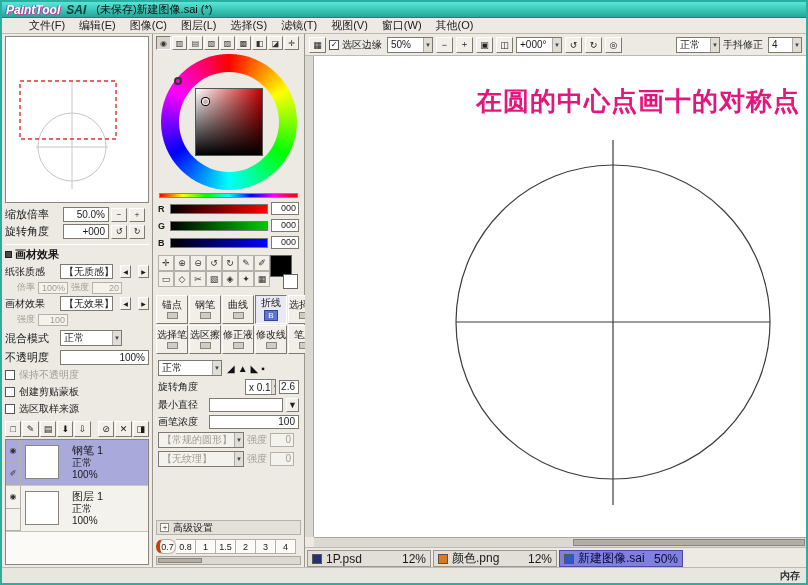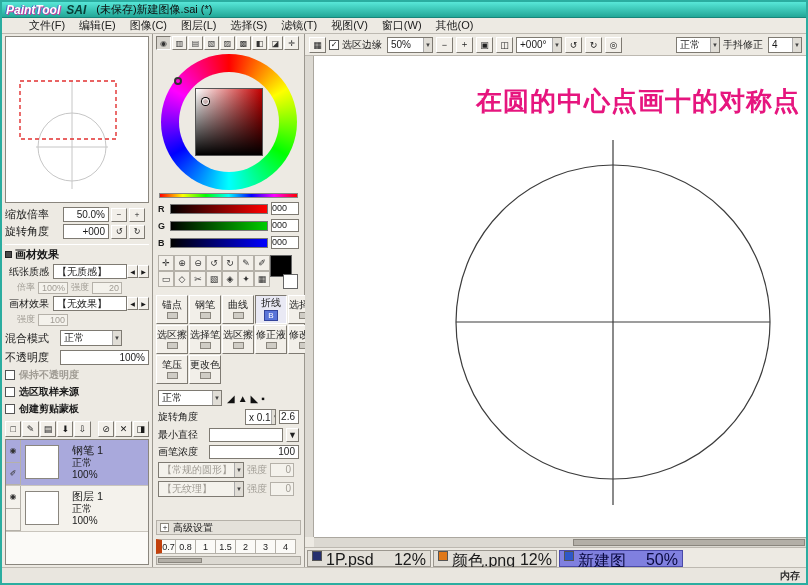--- a/index.html
+++ b/index.html
@@ -26,30 +26,30 @@
   .cb{width:10px;height:10px;background:#fff;border:1px solid #555;font-size:8px;line-height:8px;text-align:center;color:#111;flex:none;}
   .dis{color:#A09C94;}
   
   .nav-box{height:167px;background:#fff;border:1px solid #8A867E;margin-bottom:2px;overflow:hidden;}
   .nv-row{display:flex;align-items:center;gap:2px;margin-top:2px;}
   .nv-lbl{width:56px;font-size:11px;}
   .nv-val{width:46px;height:15px;background:#fff;border:1px solid #7E7A72;font-size:10px;text-align:right;padding:0 3px;line-height:13px;}
   .nv-btn{width:16px;height:14px;background:#F2EFE9;border:1px solid;border-color:#FFF #7E7A72 #7E7A72 #FFF;font-size:8px;display:flex;align-items:center;justify-content:center;}
   .sec-header{margin-top:5px;display:flex;align-items:center;gap:3px;font-weight:bold;font-size:11px;border-top:1px solid #FFF;padding-top:2px;}
   .sq{width:7px;height:7px;background:#4A4A4A;border:1px solid #222;flex:none;}
-  .fx-row{display:flex;align-items:center;gap:0;margin-top:2px;text-align:center;}
+  .fx-row{display:flex;align-items:center;gap:7px;margin-top:2px;}
   .fx-lbl{width:48px;font-size:10px;flex:none;}
   .fx-combo{flex:1;height:15px;}
   .spin{width:11px;height:13px;font-size:6px;flex:none;background:#F2EFE9;border:1px solid;border-color:#FFF #7E7A72 #7E7A72 #FFF;display:flex;align-items:center;justify-content:center;}
   .fx-sub{display:flex;align-items:center;gap:3px;margin:2px 0 0 12px;font-size:9px;color:#A09C94;}
   .sub-box{width:30px;height:12px;border:1px solid #B5B1A9;background:#F4F2EC;color:#A09C94;text-align:right;padding-right:2px;line-height:10px;font-size:9px;}
   .lp-row{display:flex;align-items:center;gap:3px;margin-top:4px;}
   .lp-lbl{width:52px;font-size:11px;flex:none;}
   .opacity-box{flex:1;height:15px;background:#fff;border:1px solid #7E7A72;font-size:10px;text-align:right;padding-right:3px;line-height:13px;}
-  .cb-row{display:flex;align-items:center;gap:4px;margin-top:3px;font-size:10px;font-weight:bold;}
+  .cb-row{display:flex;align-items:center;gap:4px;margin-top:3px;font-size:10px;}
   .layer-toolbar{display:flex;gap:1px;margin-top:5px;align-items:center;}
   .lt-btn{width:19px;height:16px;background:#F2EFE9;border:1px solid;border-color:#FFF #7E7A72 #7E7A72 #FFF;font-size:9px;display:flex;align-items:center;justify-content:center;}
   .lt-gap{width:6px;}
   .lt-right{margin-left:auto;}
   .layer-list{flex:1;margin-top:2px;background:#FBFAF7;border:1px solid #8A867E;overflow:hidden;display:flex;flex-direction:column;}
   .layer-row{height:46px;display:flex;border-bottom:1px solid #C9C5BD;background:#F4F2EC;}
   .layer-row.selected{background:#A9A9DC;}
   .layer-strip{width:15px;border-right:1px solid #B5B1A9;display:flex;flex-direction:column;flex:none;}
   .strip-cell{flex:1;border-bottom:1px solid #B5B1A9;font-size:8px;display:flex;align-items:center;justify-content:center;color:#333;}
   .layer-thumb{width:34px;height:34px;background:#fff;border:1px solid #8A867E;margin:5px 4px;flex:none;}
@@ -66,28 +66,28 @@
              background:linear-gradient(to bottom,rgba(0,0,0,0),#000),linear-gradient(to right,#fff,#c40000);}
   .sv-cursor{position:absolute;left:6px;top:9px;width:7px;height:7px;border:1px solid #fff;border-radius:50%;box-shadow:0 0 0 1px #000;}
   .ring-cursor{position:absolute;left:13px;top:23px;width:8px;height:8px;border:2px solid #333;border-radius:50%;}
   .hue-strip{height:5px;margin:3px 3px 0;background:linear-gradient(to right,#f00,#ff0,#0f0,#0ff,#00f,#f0f,#f00);border:1px solid #888;}
   .slider-row{display:flex;align-items:center;gap:3px;margin-top:4px;padding:0 2px;}
   .sl-lbl{width:9px;font-size:9px;font-weight:bold;}
   .sl-bar{flex:1;height:10px;border:1px solid #777;}
   .sl-r{background:linear-gradient(to right,#000,#f00);}
   .sl-g{background:linear-gradient(to right,#000,#0c0);}
   .sl-b{background:linear-gradient(to right,#000,#00f);}
-  .sl-val{width:28px;height:13px;background:#fff;border:1px solid #7E7A72;font-size:9px;text-align:left;padding-right:2px;line-height:11px;}
+  .sl-val{width:28px;height:13px;background:#fff;border:1px solid #7E7A72;font-size:9px;text-align:right;padding-right:2px;line-height:11px;}
   .misc-wrap{display:flex;margin-top:6px;padding:0 2px;}
   .misc-grid{display:grid;grid-template-columns:repeat(7,16px);grid-auto-rows:16px;}
   .micon{border:1px solid #B5B1A9;background:#F2EFE9;font-size:9px;display:flex;align-items:center;justify-content:center;color:#333;}
   .swatch-area{position:relative;width:34px;height:34px;margin-left:auto;}
   .swatch-primary{position:absolute;left:0;top:0;width:22px;height:22px;background:#000;border:1px solid #666;}
   .swatch-secondary{position:absolute;right:1px;bottom:0;width:15px;height:15px;background:#fff;border:1px solid #666;}
-  .tool-grid{display:grid;grid-template-columns:repeat(5,1fr);gap:1px;margin-top:6px;}
+  .tool-grid{display:grid;grid-template-columns:repeat(6,1fr);gap:1px;margin-top:6px;}
   .tool-cell{height:29px;background:#F2EFE9;border:1px solid;border-color:#FFF #7E7A72 #7E7A72 #FFF;display:flex;flex-direction:column;align-items:center;justify-content:center;gap:2px;}
   .tool-cell.selected{background:#E9E9F4;border-color:#7E7A72 #FFF #FFF #7E7A72;}
   .tool-label{font-size:10px;line-height:10px;white-space:nowrap;}
   .tool-mini{width:11px;height:7px;background:#CFCCC5;border:1px solid #8A867E;}
   .tool-key{font-size:8px;background:#5A74D8;color:#fff;padding:0 3px;border:1px solid #33439A;line-height:9px;}
   .bmode-row{display:flex;align-items:center;gap:5px;margin-top:6px;padding:0 2px;}
   .w64{width:64px;}
   .tips{display:flex;gap:3px;font-size:10px;color:#111;align-items:flex-end;}
   .bs-row{display:flex;align-items:center;gap:3px;margin-top:3px;padding:0 2px;font-size:10px;}
   .bs-lbl{width:48px;flex:none;}
@@ -96,39 +96,39 @@
   .bs-wide{flex:1;}
   .bs-slider{flex:1;text-align:right;padding-right:3px;}
   .w86{width:86px;}
   .bs-mini{width:24px;text-align:right;padding-right:2px;background:#F4F2EC;color:#A09C94;border-color:#B5B1A9;}
   .mini-drop{width:13px;height:14px;}
   .spacer{flex:1;min-height:0;}
   .adv-header{display:flex;align-items:center;gap:4px;border:1px solid #B5B1A9;background:#E4E1DA;height:15px;font-size:10px;padding-left:3px;}
   .adv-plus{font-size:8px;border:1px solid #8A867E;background:#fff;width:9px;height:9px;line-height:7px;text-align:center;}
   .presets{display:flex;margin-top:4px;}
   .pcell{width:20px;height:15px;border:1px solid #B5B1A9;border-left:none;background:#FBFAF7;font-size:9px;display:flex;align-items:center;justify-content:center;}
-  .pcell:first-child{border-left:6px solid #c2410c;}
+  .pcell:first-child{border-left:4px solid #c2410c;border-radius:7px;}
   .preset-scroll{height:9px;background:#DCD9D2;border:1px solid #ABA79F;margin-top:2px;position:relative;}
   .ps-thumb{position:absolute;left:1px;top:1px;width:44px;height:5px;background:#B3AFA7;border:1px solid #8A867E;}
   
   .canvas-toolbar{height:22px;display:flex;align-items:center;gap:3px;padding:0 4px;border-bottom:1px solid #BDB9B1;background:#EDEAE3;flex:none;}
   .tb-lbl{font-size:10px;margin-right:2px;}
   .w46{width:46px;}
   .w44{width:44px;}
   .w34{width:34px;}
   .tb-spacer{flex:1;}
   .canvas-region{flex:1;position:relative;background:#EDEAE3;}
   .v-scroll{position:absolute;left:0;top:0;bottom:10px;width:9px;background:#DCD9D2;border-right:1px solid #ABA79F;}
   .canvas{position:absolute;left:9px;top:0;right:0;bottom:10px;background:#fff;overflow:hidden;}
   .canvas svg{position:absolute;left:0;top:0;}
   .annotation{position:absolute;top:28px;right:6px;font-size:26px;font-weight:bold;color:#E6157E;letter-spacing:1px;white-space:nowrap;}
   .h-scroll{position:absolute;left:9px;right:0;bottom:0;height:10px;background:#DCD9D2;border-top:1px solid #ABA79F;}
   .h-thumb{position:absolute;right:1px;top:1px;bottom:1px;width:232px;background:#B3AFA7;border:1px solid #8A867E;}
   .doc-tabs{height:20px;display:flex;gap:2px;padding:2px 0 0 2px;background:#EDEAE3;border-top:1px solid #BDB9B1;flex:none;}
-  .doc-tab{width:124px;display:flex;align-items:flex-start;gap:4px;padding:0 4px;background:#E2DFD8;border:1px solid #9B978F;font-size:16px;}
+  .doc-tab{width:124px;display:flex;align-items:center;gap:4px;padding:0 4px;background:#E2DFD8;border:1px solid #9B978F;font-size:12px;}
   .doc-tab .zoom{margin-left:auto;}
   .doc-tab.selected{background:#8080DF;border-color:#4A4AA8;color:#0A0A40;}
   .ti{width:10px;height:10px;border:1px solid #555;flex:none;}
   .ti-psd{background:#26306E;}
   .ti-png{background:#E07818;}
   .ti-sai{background:#2F58C8;}
 </style>
 </head>
 <body>
 
@@ -234,25 +234,25 @@
       <span class="lp-lbl">不透明度</span>
       <span class="opacity-box">100%</span>
     </div>
 
     <div class="cb-row dis">
       <span class="cb"></span>
       <span>保持不透明度</span>
     </div>
     <div class="cb-row">
       <span class="cb"></span>
-      <span>选区取样来源</span>
+      <span>创建剪贴蒙板</span>
     </div>
     <div class="cb-row">
       <span class="cb"></span>
-      <span>创建剪贴蒙板</span>
+      <span>选区取样来源</span>
     </div>
 
     <div class="layer-toolbar">
       <span class="lt-btn">
           <span>□</span>
         </span>
       <span class="lt-btn">
           <span>✎</span>
         </span>
       <span class="lt-btn">

